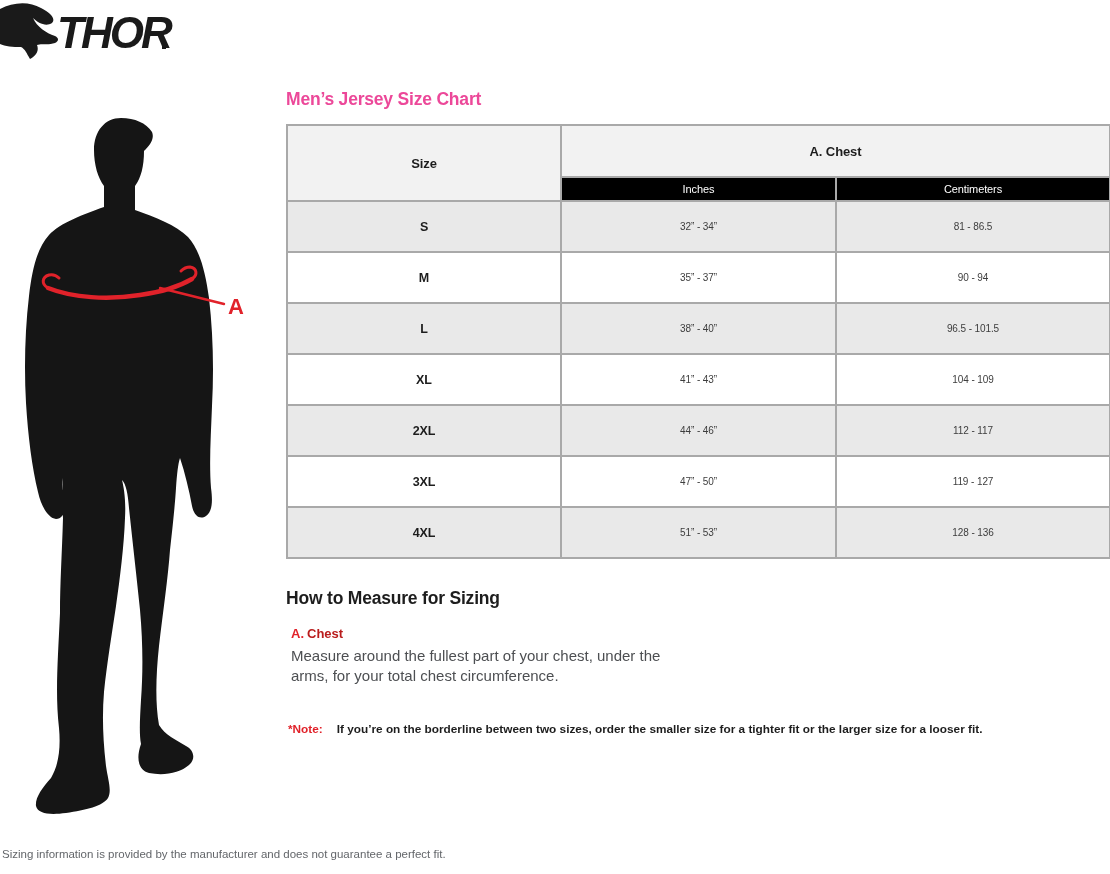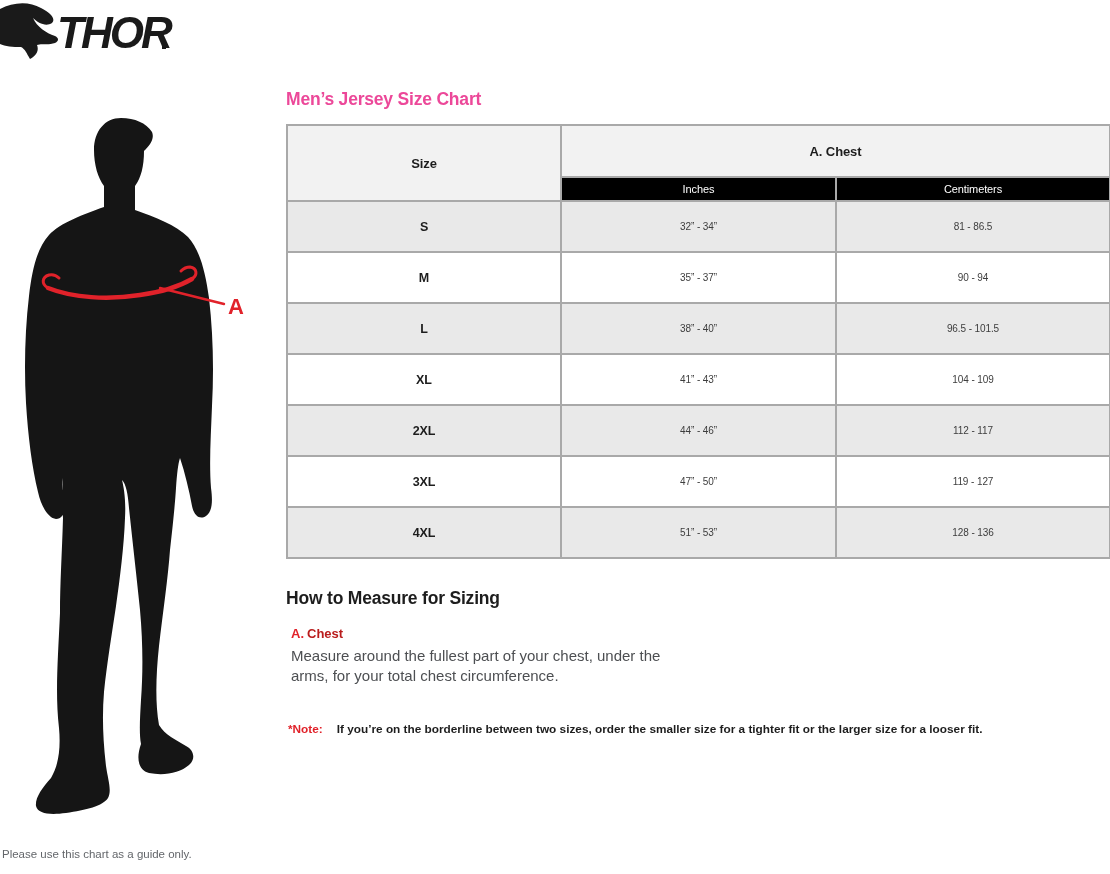--- a/index.html
+++ b/index.html
@@ -205,14 +205,14 @@
     <div class="measure-desc">Measure around the fullest part of your chest, under the arms, for your total chest circumference.</div>
   </div>
 
   <div class="note-row">
     <span class="note-label">*Note:</span><span class="note-text">If you’re on the borderline between two sizes, order the smaller size for a tighter fit or the larger size for a looser fit.</span>
   </div>
 
 </div>
 
 <div class="page-footer">
-  <div>Please use this chart as a guide only.</div>
+  <div>Sizing information is provided by the manufacturer and does not guarantee a perfect fit.</div>
 </div>
 
 </body></html>

